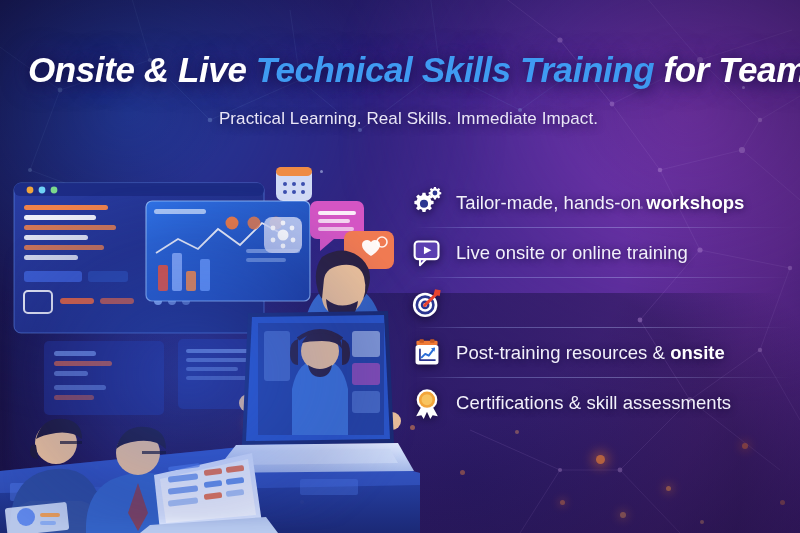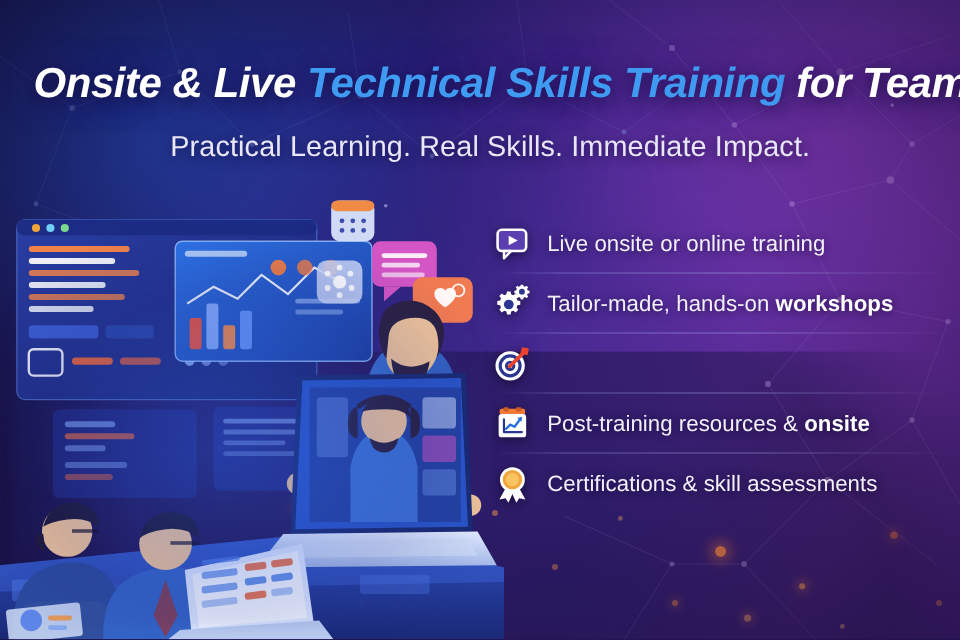--- a/index.html
+++ b/index.html
@@ -62,21 +62,21 @@
     font-weight:bold;
     font-style:italic;
     letter-spacing:-0.4px;
     color:#ffffff;
     text-shadow:0 2px 14px rgba(10,5,40,.75), 0 0 28px rgba(70,40,160,.55);
     white-space:nowrap;
   }
   h1.headline .accent{color:#3f9bf2;}
   .subtitle{
     margin:20px 0 0 0;
-    font-size:24px;
+    font-size:17px;
     font-weight:normal;
     color:#e9e6f7;
     letter-spacing:.1px;
     text-shadow:0 2px 10px rgba(10,5,40,.6);
     white-space:nowrap;
   }
 
   
   .illus{position:absolute;left:0;bottom:0;width:420px;height:380px;z-index:3;}
   .art-glow{
@@ -434,52 +434,52 @@
         <rect x="40" y="360" width="20" height="4" rx="2" fill="#e8954a" opacity=".9"></rect>
         <rect x="40" y="368" width="16" height="4" rx="2" fill="#7aa0ee" opacity=".8"></rect>
       </g>
     </svg>
   </div>
 
   <div class="bullets">
 
     <div class="bullet">
       <span class="bicon">
-        <svg viewBox="0 0 34 34" width="30" height="30">
-          <rect x="3" y="4" width="27" height="20" rx="4" fill="#5b3fb0" stroke="#ffffff" stroke-width="2.4"></rect>
-          <path d="M9 24 L9 31 L16 24 Z" fill="#5b3fb0" stroke="#ffffff" stroke-width="2.2" stroke-linejoin="round"></path>
-          <path d="M13.5 9.5 L22 14 L13.5 18.5 Z" fill="#ffffff"></path>
-        </svg>
-      </span>
-      <span class="btext"><span>Live onsite or online training</span><b></b></span>
-      <span class="rule"></span>
-    </div>
-
-    <div class="bullet">
-      <span class="bicon">
         <svg viewBox="0 0 34 34" width="32" height="32">
           <g fill="#ffffff">
             <path d="M13.4 13.2l2.3-.6.9 1.6-1.5 1.9 1.6 1.6 1.9-1.5 1.6.9-.6 2.3 2.2.6.6-2.2 1.8.1.9 2.2 2.1-.9-.9-2.1 1.3-1.2 2.2.9.9-2.1-2.2-.9.1-1.8 2.2-.6-.6-2.2-2.3.6-.9-1.6 1.5-1.9-1.6-1.6-1.9 1.5-1.6-.9.6-2.3-2.2-.6-.6 2.2-1.8-.1-.9-2.2-2.1.9.9 2.1-1.3 1.2-2.2-.9-.9 2.1 2.2.9-.1 1.8-2.2.6z" opacity="0"></path>
           </g>
           <g transform="translate(2,6)">
             <path fill="#ffffff" d="M10.2 0.2l3.2 0 .5 2.5 2.0 .8 2.0-1.5 2.3 2.3-1.5 2.0 .8 2.0 2.5 .5 0 3.2-2.5 .5-.8 2.0 1.5 2.0-2.3 2.3-2.0-1.5-2.0 .8-.5 2.5-3.2 0-.5-2.5-2.0-.8-2.0 1.5-2.3-2.3 1.5-2.0-.8-2.0-2.5-.5 0-3.2 2.5-.5 .8-2.0-1.5-2.0 2.3-2.3 2.0 1.5 2.0-.8z"></path>
             <circle cx="11.8" cy="11.8" r="4.3" fill="#2b3690"></circle>
           </g>
           <g transform="translate(19,0)">
             <path fill="#ffffff" d="M5.4 0l2.1 0 .35 1.6 1.35 .55 1.3-1.0 1.5 1.5-1.0 1.3 .55 1.35 1.6 .35 0 2.1-1.6 .35-.55 1.35 1.0 1.3-1.5 1.5-1.3-1.0-1.35 .55-.35 1.6-2.1 0-.35-1.6-1.35-.55-1.3 1.0-1.5-1.5 1.0-1.3-.55-1.35-1.6-.35 0-2.1 1.6-.35 .55-1.35-1.0-1.3 1.5-1.5 1.3 1.0 1.35-.55z"></path>
             <circle cx="6.45" cy="6.45" r="2.6" fill="#2b3690"></circle>
           </g>
         </svg>
       </span>
       <span class="btext"><span>Tailor-made, hands-on </span><b>workshops</b></span>
       <span class="rule"></span>
     </div>
 
     <div class="bullet">
       <span class="bicon">
+        <svg viewBox="0 0 34 34" width="30" height="30">
+          <rect x="3" y="4" width="27" height="20" rx="4" fill="#5b3fb0" stroke="#ffffff" stroke-width="2.4"></rect>
+          <path d="M9 24 L9 31 L16 24 Z" fill="#5b3fb0" stroke="#ffffff" stroke-width="2.2" stroke-linejoin="round"></path>
+          <path d="M13.5 9.5 L22 14 L13.5 18.5 Z" fill="#ffffff"></path>
+        </svg>
+      </span>
+      <span class="btext"><span>Live onsite or online training</span><b></b></span>
+      <span class="rule"></span>
+    </div>
+
+    <div class="bullet">
+      <span class="bicon">
         <svg viewBox="0 0 34 34" width="32" height="32">
           <circle cx="15" cy="19" r="13" fill="#ffffff"></circle>
           <circle cx="15" cy="19" r="10.2" fill="#2b3690"></circle>
           <circle cx="15" cy="19" r="7.4" fill="#ffffff"></circle>
           <circle cx="15" cy="19" r="4.6" fill="#2b3690"></circle>
           <circle cx="15" cy="19" r="2" fill="#ffffff"></circle>
           <path d="M14.5 19.5 L29 5.5" stroke="#e8432f" stroke-width="3.2" stroke-linecap="round"></path>
           <path d="M25.5 2.5 L31.5 3.5 L30.5 9.5 L24 8 Z" fill="#e8432f"></path>
         </svg>
       </span>

